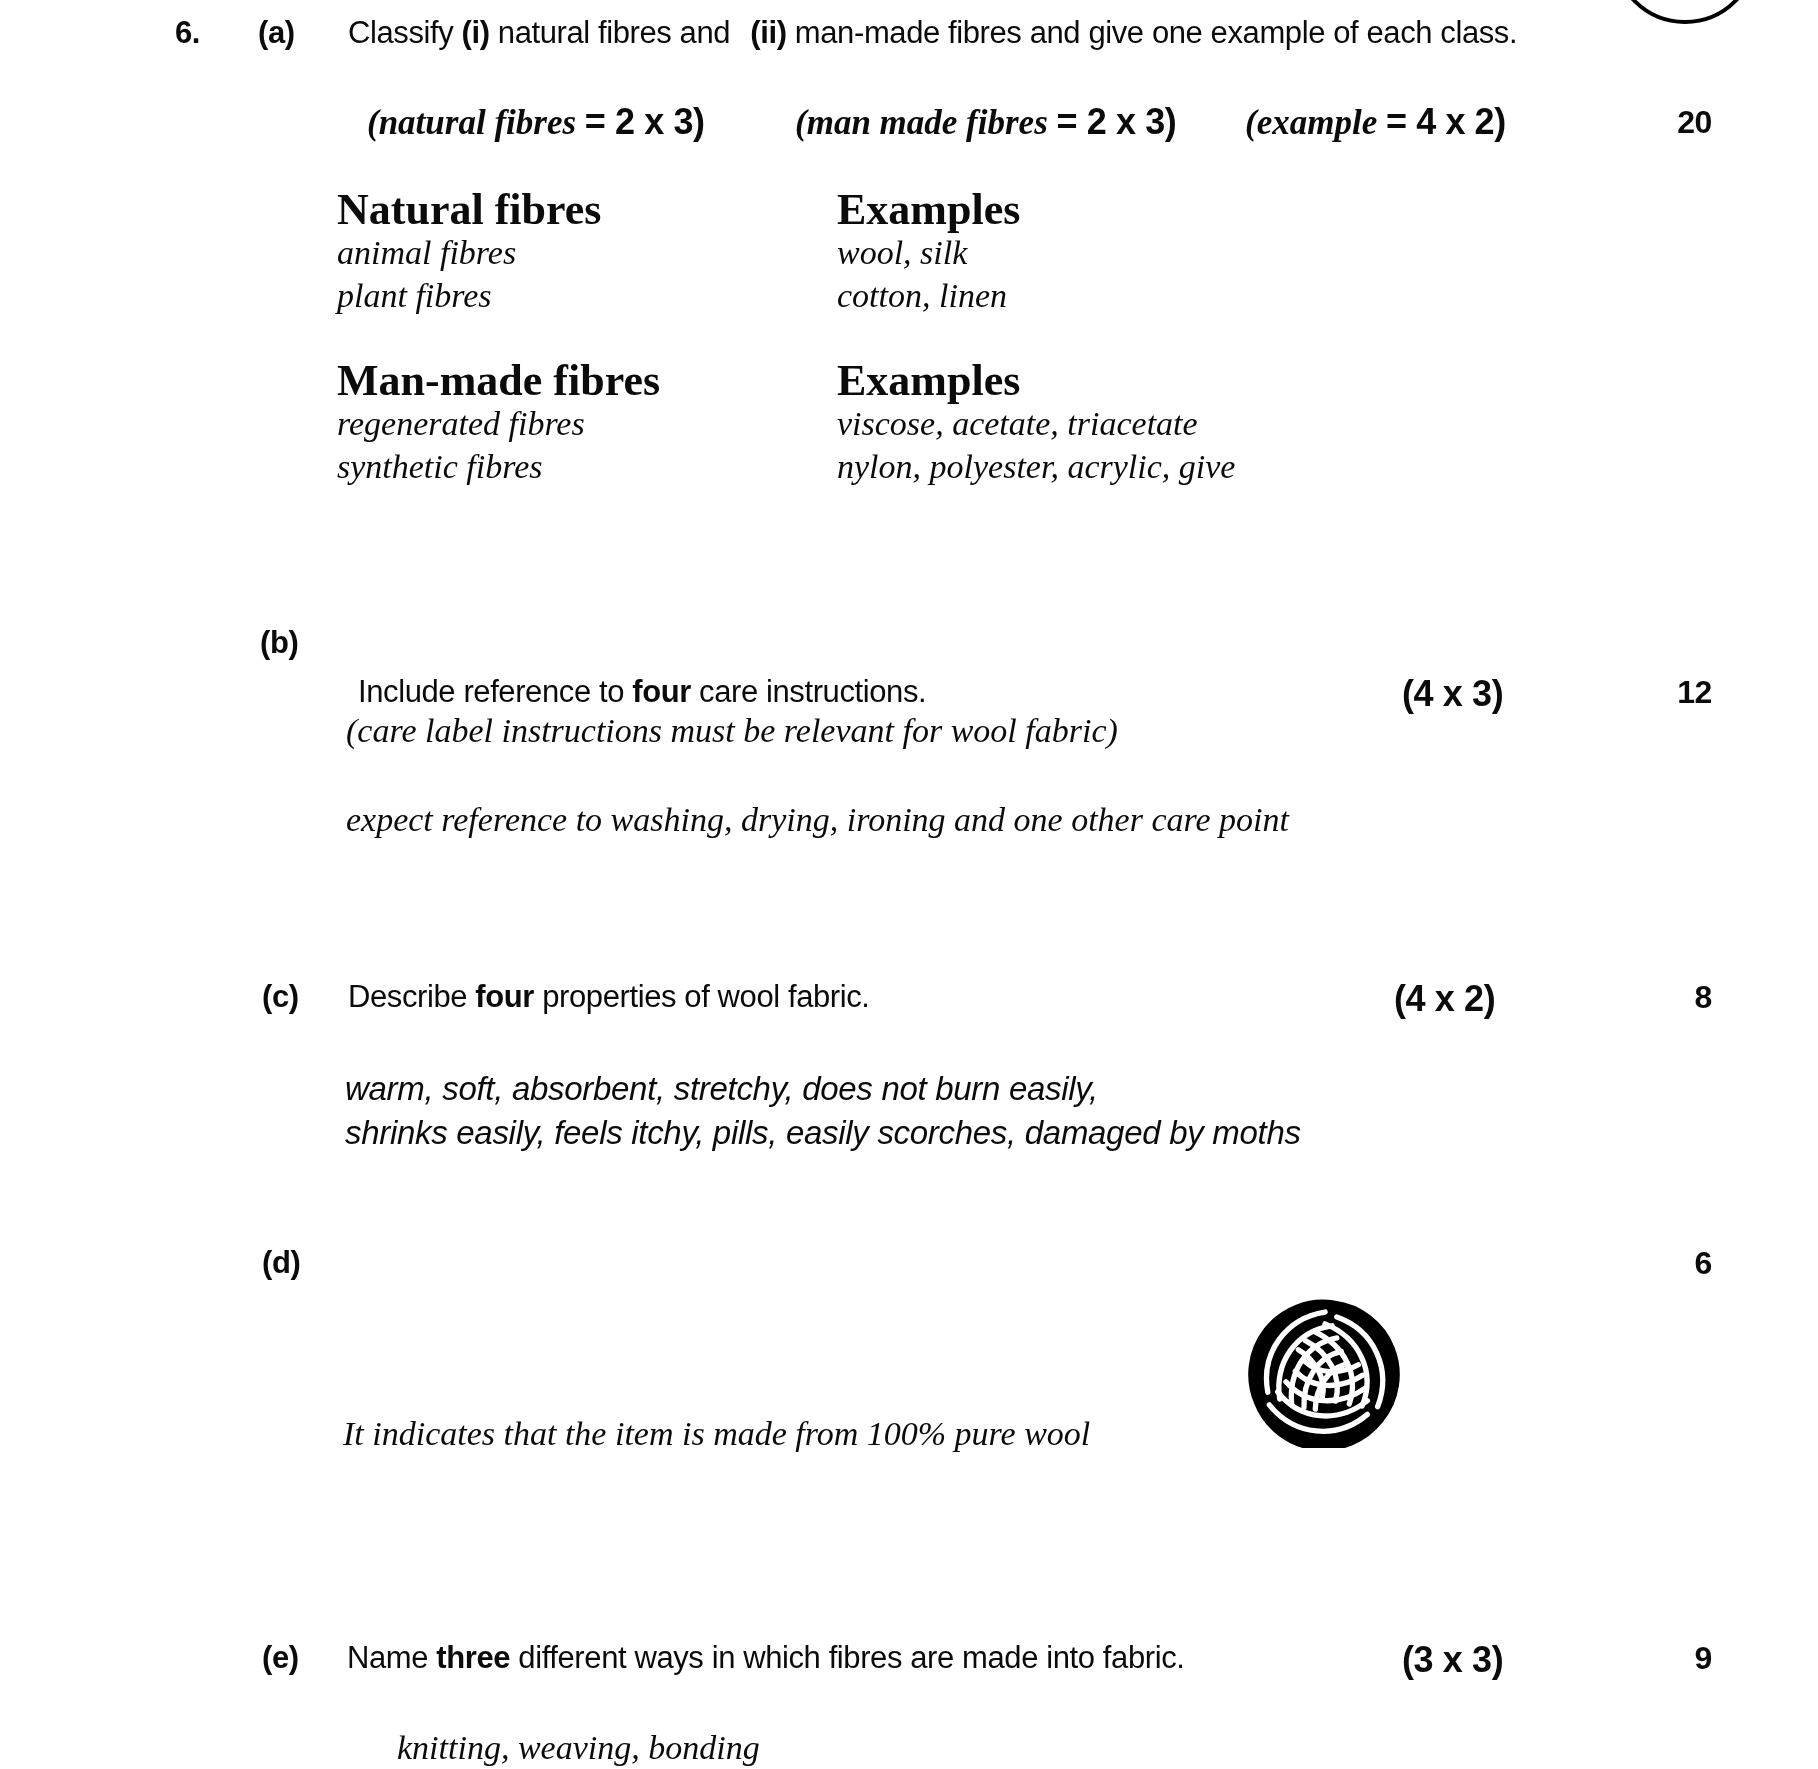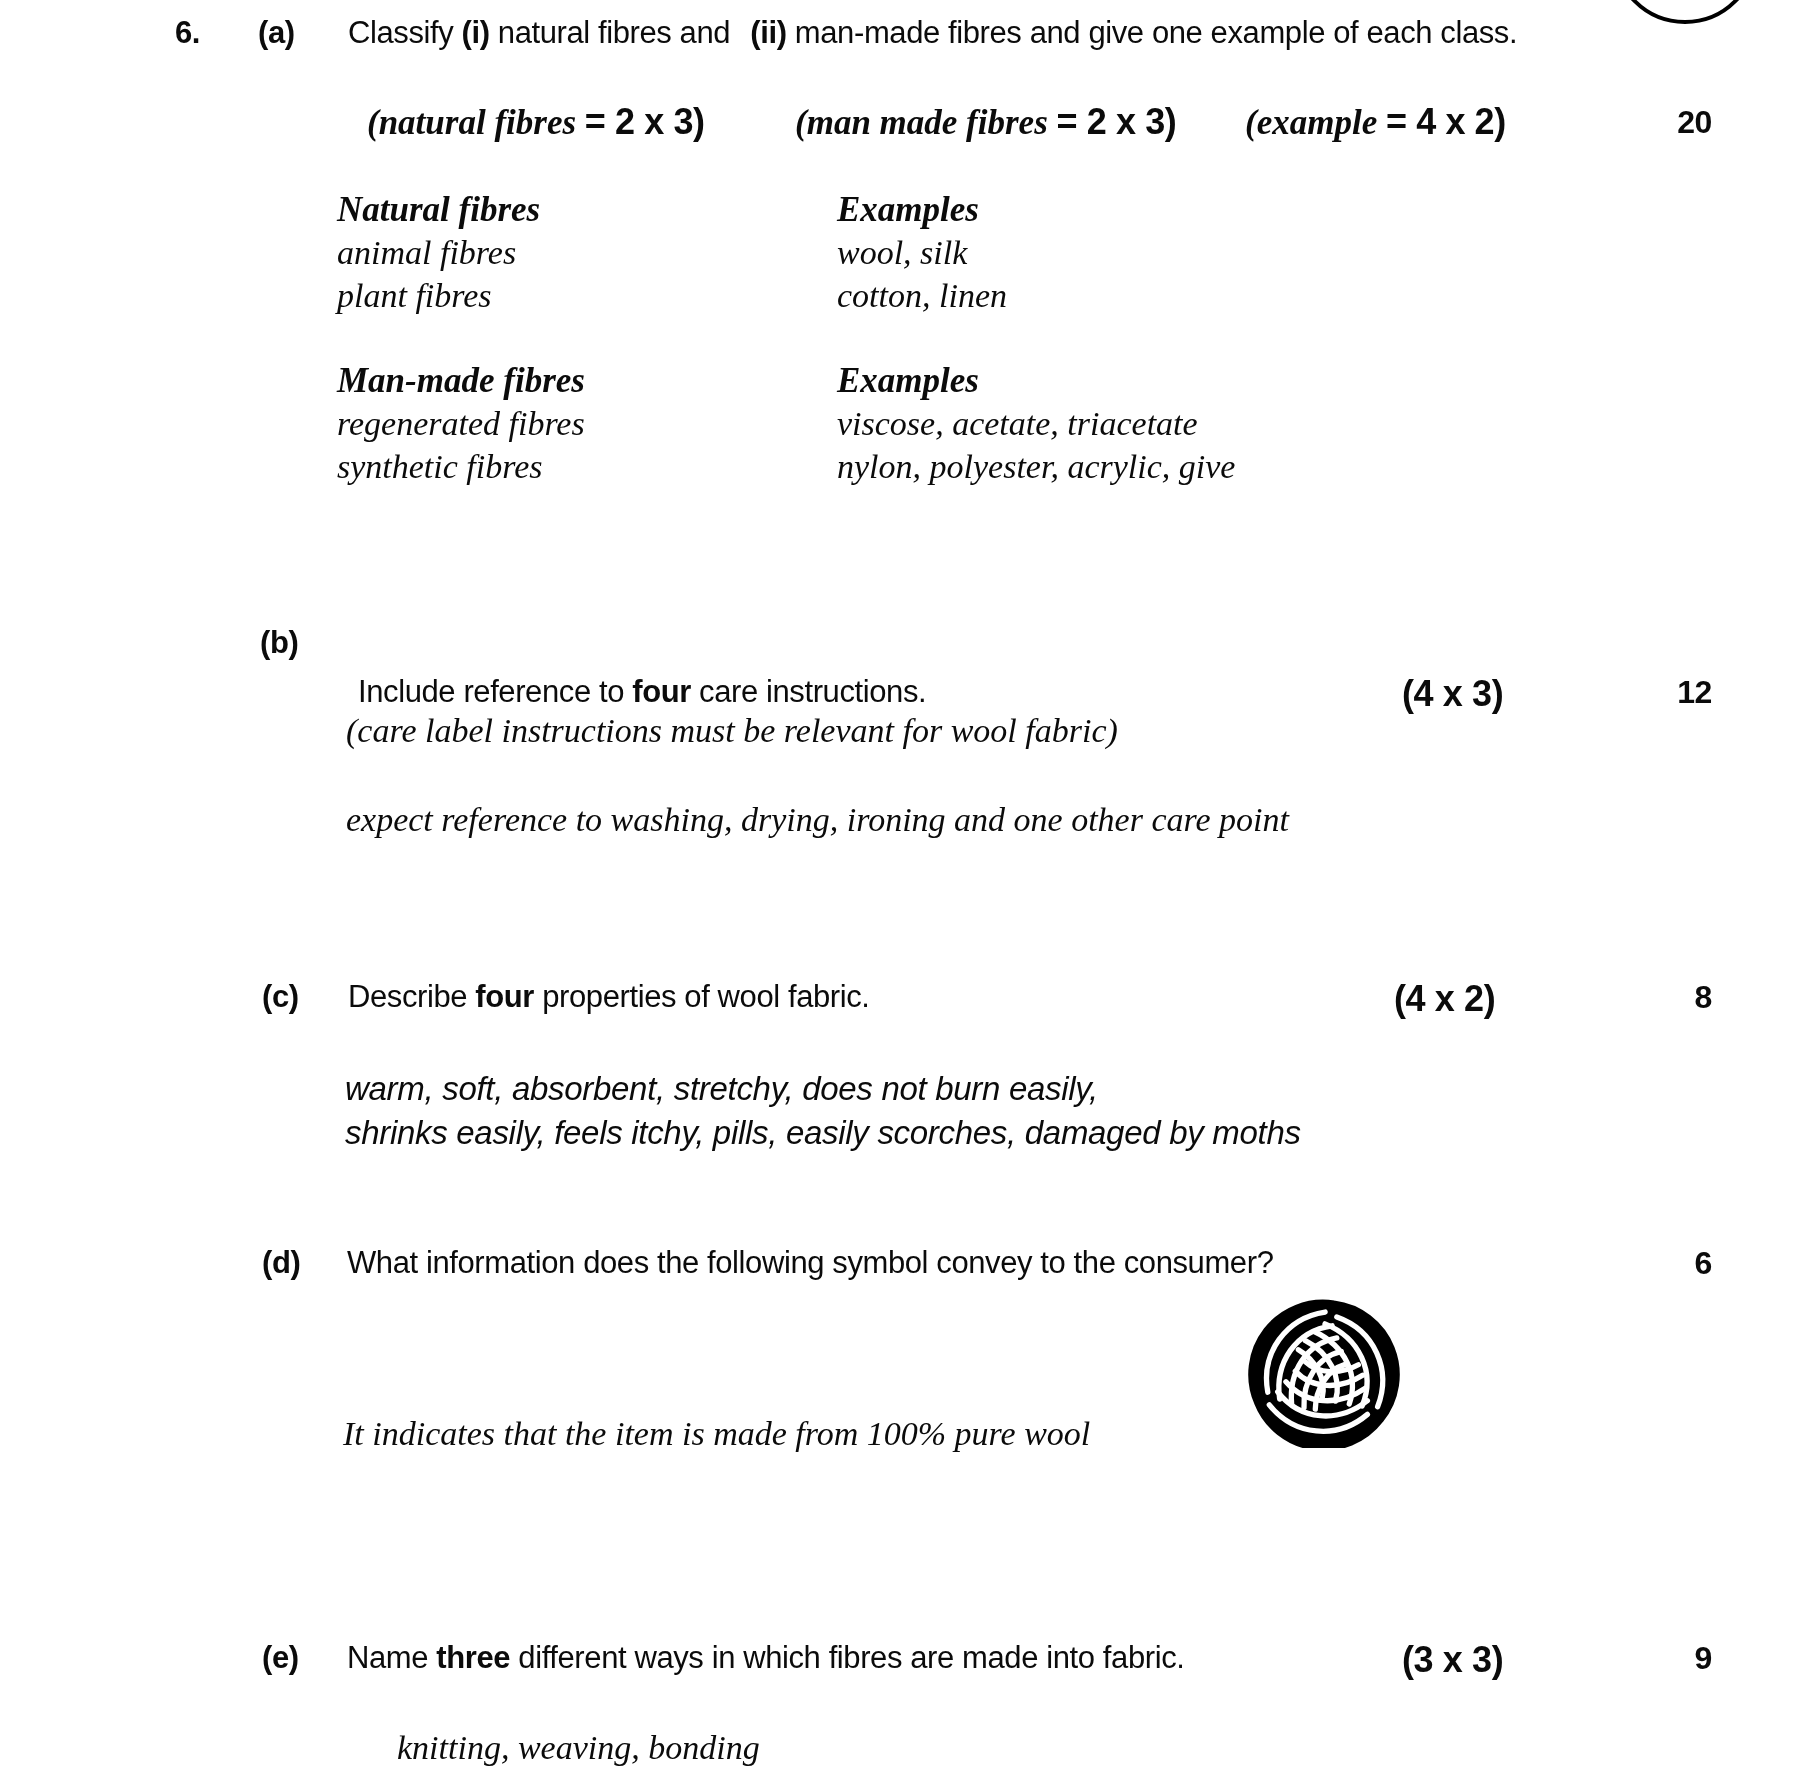--- a/index.html
+++ b/index.html
@@ -16,21 +16,21 @@
   .ser-i{font-family:"Liberation Serif","DejaVu Serif",serif;font-style:italic;font-size:34px;letter-spacing:0;}
   .ser-bi{font-family:"Liberation Serif","DejaVu Serif",serif;font-style:italic;font-weight:700;font-size:35px;letter-spacing:0;}
   .sans-i{font-family:"Liberation Sans","DejaVu Sans",sans-serif;font-style:italic;font-size:33px;letter-spacing:-0.3px;}
   .mark{
     position:absolute;left:1592px;width:120px;text-align:right;
     font-family:"Liberation Sans","DejaVu Sans",sans-serif;
     font-weight:700;font-size:32px;letter-spacing:-0.4px;line-height:1;
   }
   .mexp{font-family:"Liberation Sans","DejaVu Sans",sans-serif;font-weight:700;font-size:36px;letter-spacing:-0.4px;}
   .tblcol{position:absolute;line-height:43px;white-space:nowrap;}
-  .tblcol .hdr{font-family:"Liberation Serif","DejaVu Serif",serif;font-style:italic;font-weight:700;font-size:35px;}
+  .tblcol .hdr{font-family:"Liberation Serif","DejaVu Serif",serif;font-weight:700;font-size:44px;}
   .tblcol .itm{font-family:"Liberation Serif","DejaVu Serif",serif;font-style:italic;font-size:34px;}
   #corner-circle{
     position:absolute;left:1612px;top:-122px;width:138px;height:138px;
     border:4px solid #000;border-radius:50%;background:transparent;
   }
   svg{display:block;}
 </style>
 </head>
 <body>
 
@@ -85,21 +85,20 @@
   <div class="abs ser-i" style="left:346px;top:803px;">expect reference to washing, drying, ironing and one other care point</div>
 
   <div class="abs sans b" style="left:262px;top:981px;">(c)</div>
   <div class="abs sans" style="left:348px;top:981px;"><span>Describe </span><span style="font-weight: 700;">four</span><span> properties of wool fabric.</span></div>
   <div class="abs mexp" style="left:1394px;top:981px;">(4 x 2)</div>
   <div class="mark" style="top:981px;">8</div>
   <div class="abs sans-i" style="left:345px;top:1072px;">warm, soft, absorbent, stretchy, does not burn easily,</div>
   <div class="abs sans-i" style="left:345px;top:1116px;">shrinks easily, feels itchy, pills, easily scorches, damaged by moths</div>
 
   <div class="abs sans b" style="left:262px;top:1247px;">(d)</div>
-  <div class="abs sans" style="left:347px;top:1247px;">What information does the following symbol convey to the consumer?</div>
   <div class="mark" style="top:1247px;">6</div>
 
   <div class="abs" style="left:1248px;top:1296px;width:152px;height:152px;">
     <svg width="152" height="152" viewBox="0 0 120 120">
       <g transform="rotate(8 60 62)">
         <path d="M60,8 A54,54 0 0 1 107,90 A54,54 0 0 1 13,90 A54,54 0 0 1 60,8 Z" fill="#000" stroke="#000" stroke-width="10" stroke-linejoin="round"></path>
         <g id="wm-stripes" stroke="#fff" stroke-width="4.2" fill="none" stroke-linecap="round">
           <path d="M18,82 C8,52 24,22 54,13"></path>
           <path d="M28,86 C20,58 33,31 61,23"></path>
           <path d="M38,89 C32,63 43,40 66,32"></path>

